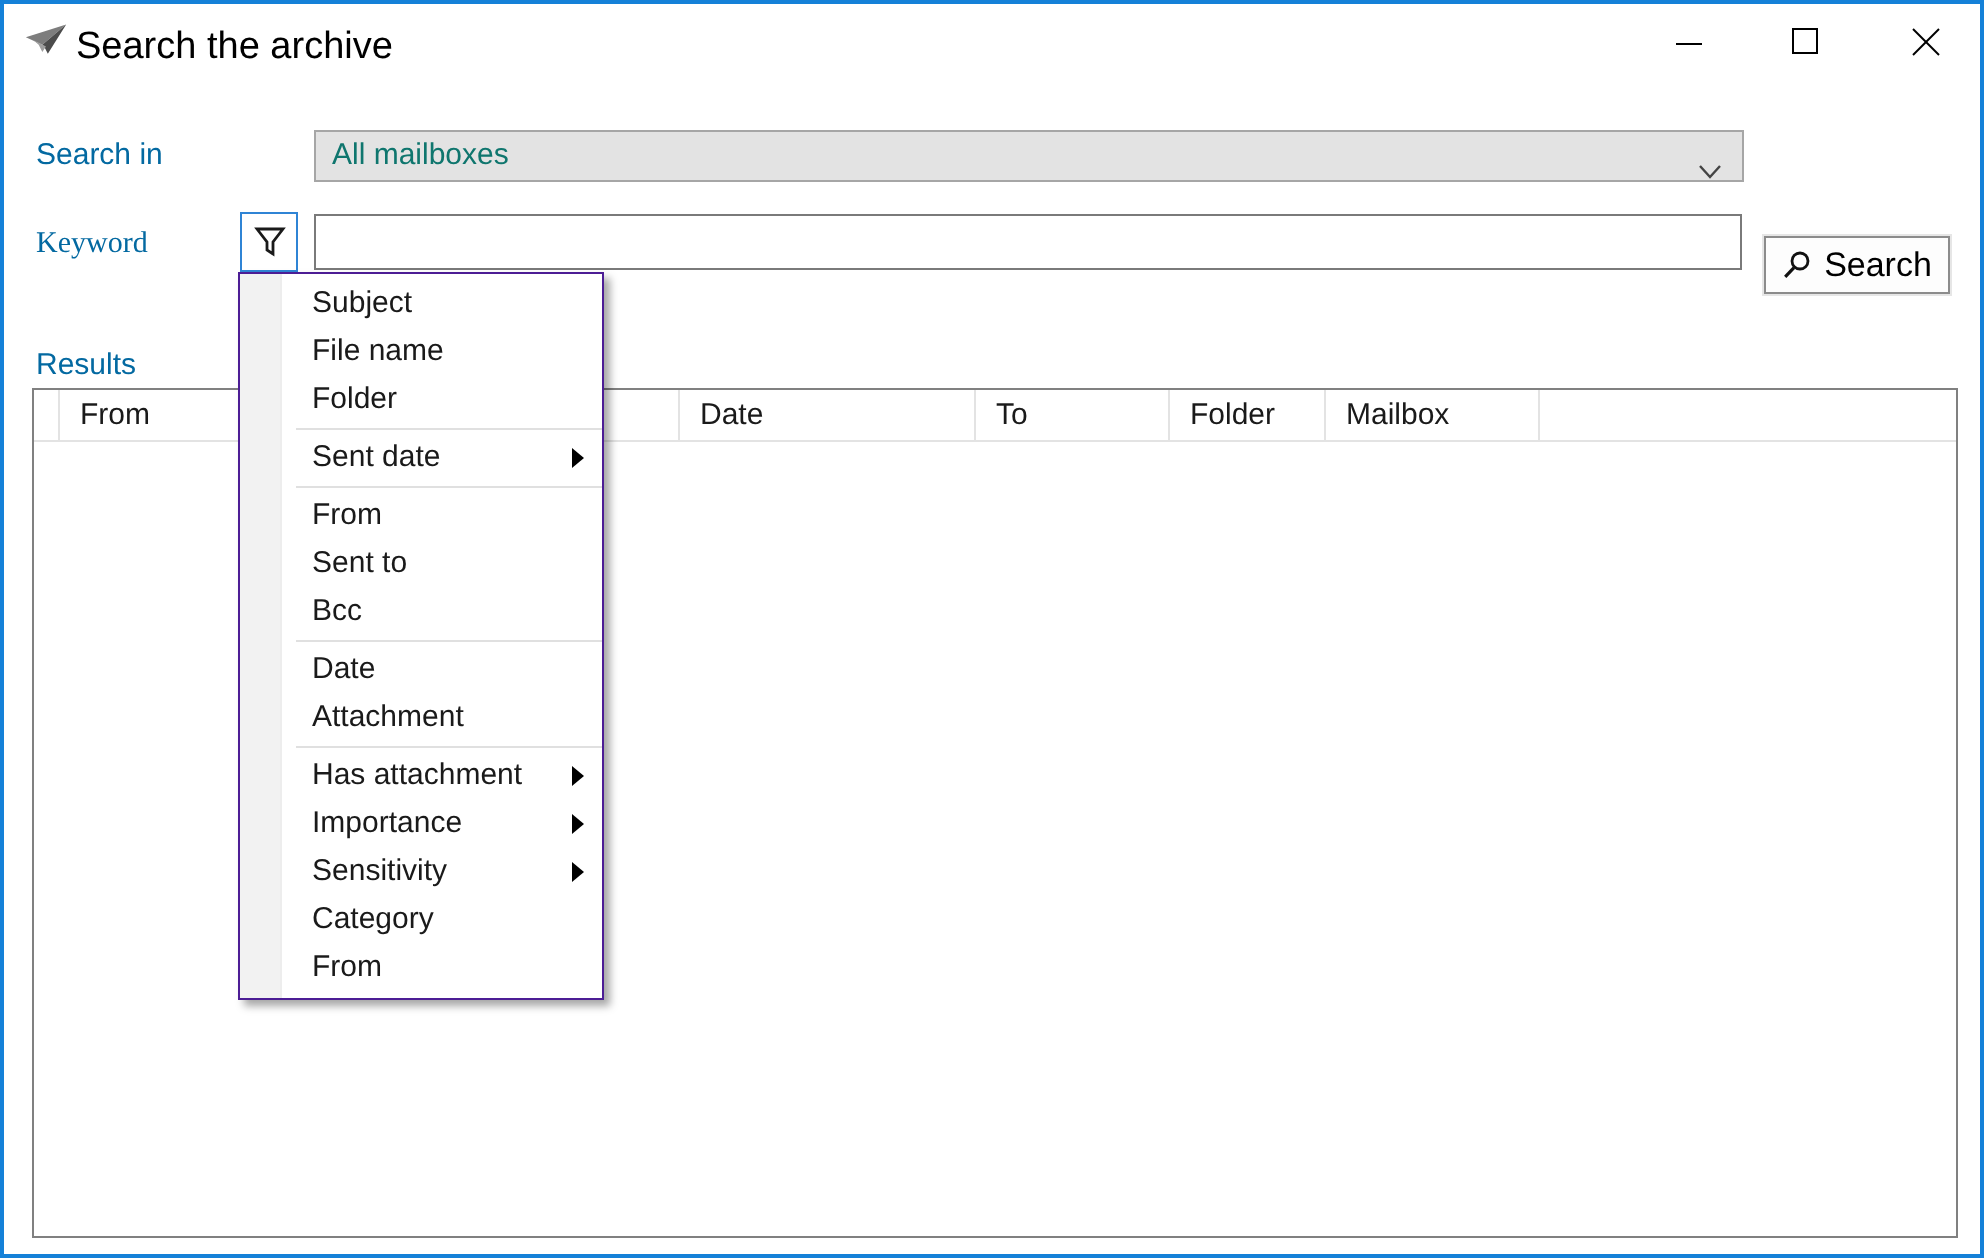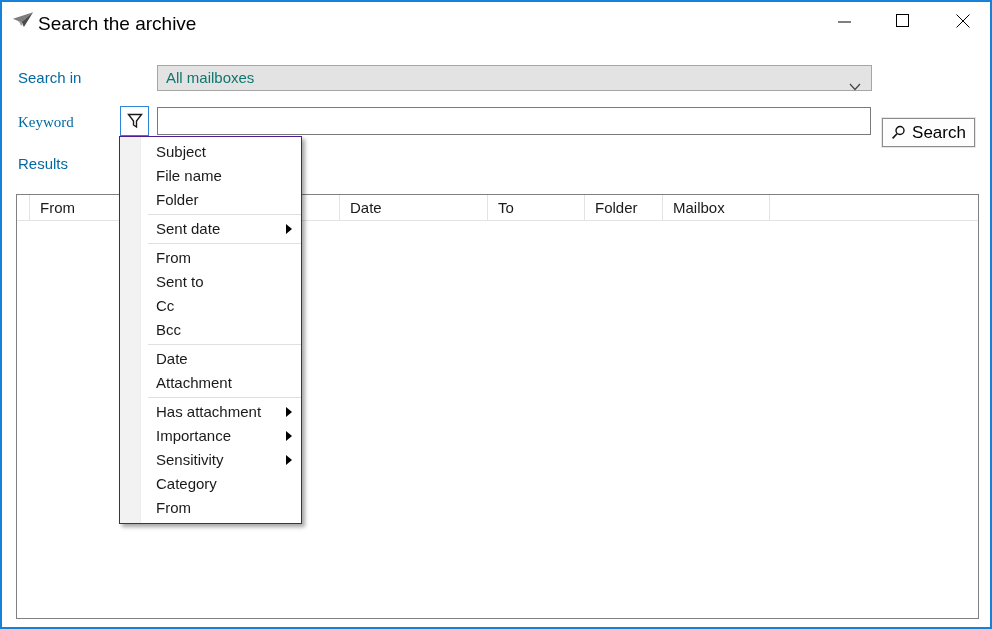--- a/index.html
+++ b/index.html
@@ -16,21 +16,21 @@
   .app-icon { position:absolute; left:10px; top:9px; width:22px; height:19px; }
   .title-text { position:absolute; left:36px; top:11px; font-size:19px; color:#000; }
   .win-btn { position:absolute; top:4px; width:32px; height:30px; background:transparent; border:none; cursor:default; }
   .win-btn svg { position:absolute; left:50%; top:50%; transform:translate(-50%,-50%); }
   .btn-min { left:827px; } .btn-max { left:885px; } .btn-close { left:945px; }
 
   
   .lbl { position:absolute; left:16px; font-size:15px; color:#0369a1; }
   .lbl-searchin { top:67px; }
   .lbl-keyword  { top:112px;font-family:Liberation Serif, serif; }
-  .lbl-results  { top:153px; }
+  .lbl-results  { top:172px; }
 
   
   .combo {
     position:absolute; left:155px; top:63px; width:715px; height:26px;
     background:#e3e3e3; border:1px solid #a6a6a6;
     font-size:15px; line-height:24px; padding-left:8px; color:#0f766e;
   }
   .combo .chev { position:absolute; right:10px; top:8px; }
 
   
@@ -172,21 +172,20 @@
     <div class="menu-item"><span>Subject</span></div>
     <div class="menu-item"><span>File name</span></div>
     <div class="menu-item"><span>Folder</span></div>
     <div class="menu-sep"></div>
 
     <div class="menu-item"><span>Sent date</span><span class="submenu-arrow"></span></div>
     <div class="menu-sep"></div>
 
     <div class="menu-item"><span>From</span></div>
     <div class="menu-item"><span>Sent to</span></div>
-    <div class="menu-item"><span>Cc</span></div>
     <div class="menu-item"><span>Bcc</span></div>
     <div class="menu-sep"></div>
 
     <div class="menu-item"><span>Date</span></div>
     <div class="menu-item"><span>Attachment</span></div>
     <div class="menu-sep"></div>
 
     <div class="menu-item"><span>Has attachment</span><span class="submenu-arrow"></span></div>
     <div class="menu-item"><span>Importance</span><span class="submenu-arrow"></span></div>
     <div class="menu-item"><span>Sensitivity</span><span class="submenu-arrow"></span></div>

